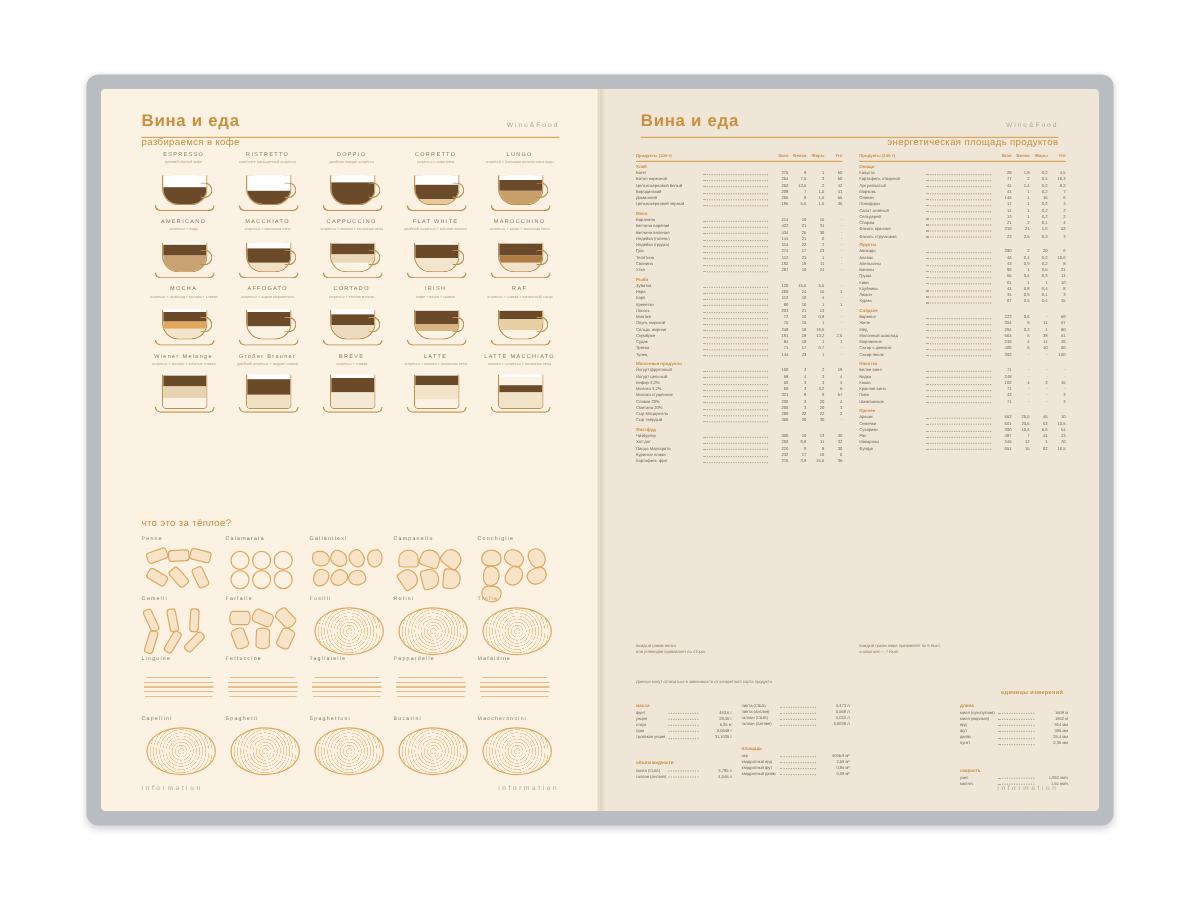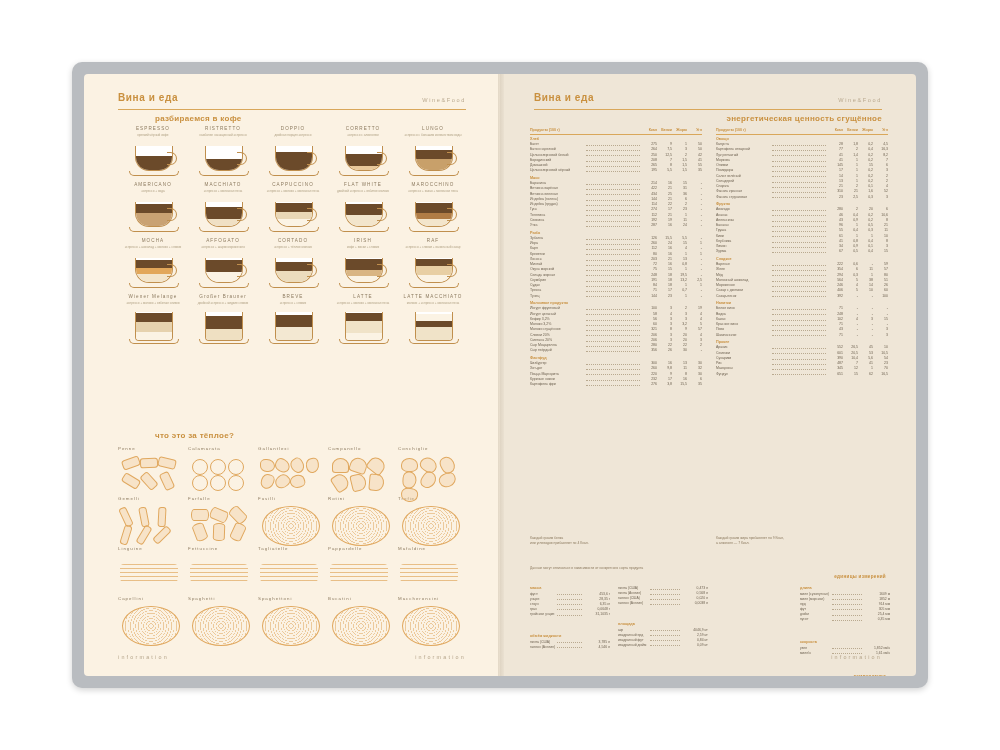--- a/index.html
+++ b/index.html
@@ -28,32 +28,32 @@
     position:absolute;left:498px;top:74px;width:6px;height:602px;
     background:linear-gradient(to right, rgba(120,100,70,.18), rgba(120,100,70,.04));
   }
 
   
   .pg-head{
     position:absolute;top:18px;left:34px;right:34px;
     display:flex;justify-content:space-between;align-items:flex-end;
     padding-bottom:6px;border-bottom:1px solid #d9a75a;
   }
-  .pg-head .ttl{font-size:10px;color:#c9903f;letter-spacing:.6px;font-weight:bold;}
+  .pg-head .ttl{font-size:14px;color:#c9903f;letter-spacing:.6px;font-weight:bold;}
   .pg-head .sub{font-size:5.6px;color:#b9a98f;letter-spacing:1.6px;}
 
   .pg-foot{
     position:absolute;bottom:16px;left:34px;right:34px;
     display:flex;justify-content:space-between;
     font-size:5.4px;color:#b6a68c;letter-spacing:2.2px;
   }
 
   
   .sec-ttl{
-    position:absolute;font-size:8px;color:#c9903f;font-weight:bold;letter-spacing:.3px;margin-left:37px;
+    position:absolute;font-size:8px;color:#c9903f;font-weight:normal;letter-spacing:.3px;
   }
 
   
   .coffee-grid{
     position:absolute;left:34px;top:52px;width:350px;
     display:grid;grid-template-columns:repeat(5,70px);
     row-gap:4px;
   }
   .cof{width:70px;text-align:center;}
   .cof .nm{font-size:4.6px;color:#8c7a5f;letter-spacing:1.1px;margin-bottom:2px;}
@@ -589,21 +589,21 @@
         <span>information</span>
       </div>
     </div>
 
     <div class="page page-right">
       <div class="pg-head">
         <div class="ttl">Вина и еда</div>
         <div class="sub">Wine&amp;Food</div>
       </div>
 
-      <div class="sec-ttl" style="right:34px;top:40px;text-align:right;">энергетическая ценность сгущённое</div>
+      <div class="sec-ttl" style="right:34px;top:40px;text-align:right;">энергетическая площадь продуктов</div>
 
       <div class="tbl" id="tbl-left" style="left:30px;top:54px;width:172px;">
           <div class="hdr">
             <div class="h1">Продукты (100 г)</div>
             <div class="hv">Ккал</div>
             <div class="hv">Белки</div>
             <div class="hv">Жиры</div>
             <div class="hv">Угл</div>
           </div>
           <div class="grp">Хлеб</div>

